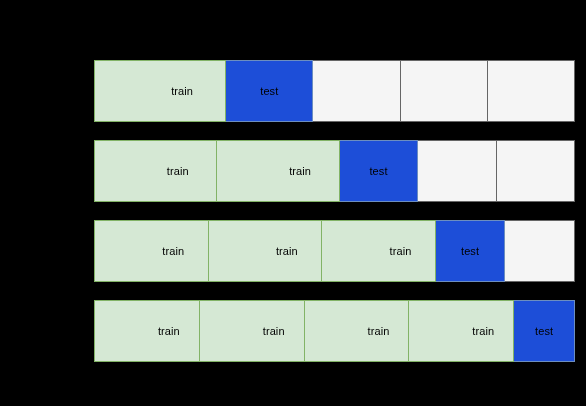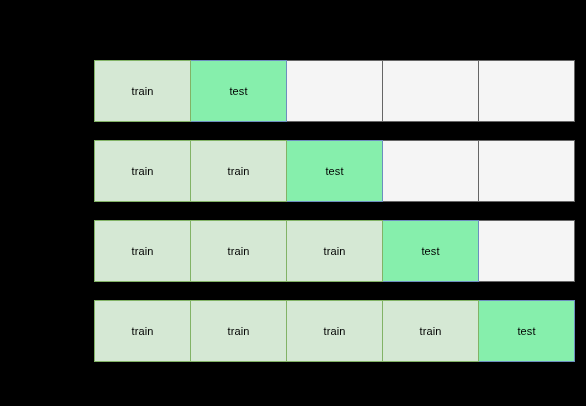--- a/index.html
+++ b/index.html
@@ -44,23 +44,24 @@
     color: #000000;
     letter-spacing: 0.1px;
     margin-right: -1px;
   }
   .cv-cell:last-child {
     margin-right: 0;
   }
   .cv-cell.train {
     background: #d5e8d4;
     border: 1px solid #82b366;
+    padding-left: 44px;
   }
   .cv-cell.test {
-    background: #86efac;
+    background: #1d4ed8;
     border: 1px solid #6c8ebf;
   }
   .cv-cell.empty {
     background: #f5f5f5;
     border: 1px solid #666666;
   }
   
   .cv-cell.train { position: relative; z-index: 3; }
   .cv-cell.test  { position: relative; z-index: 2; }
   .cv-cell.empty { position: relative; z-index: 1; }

